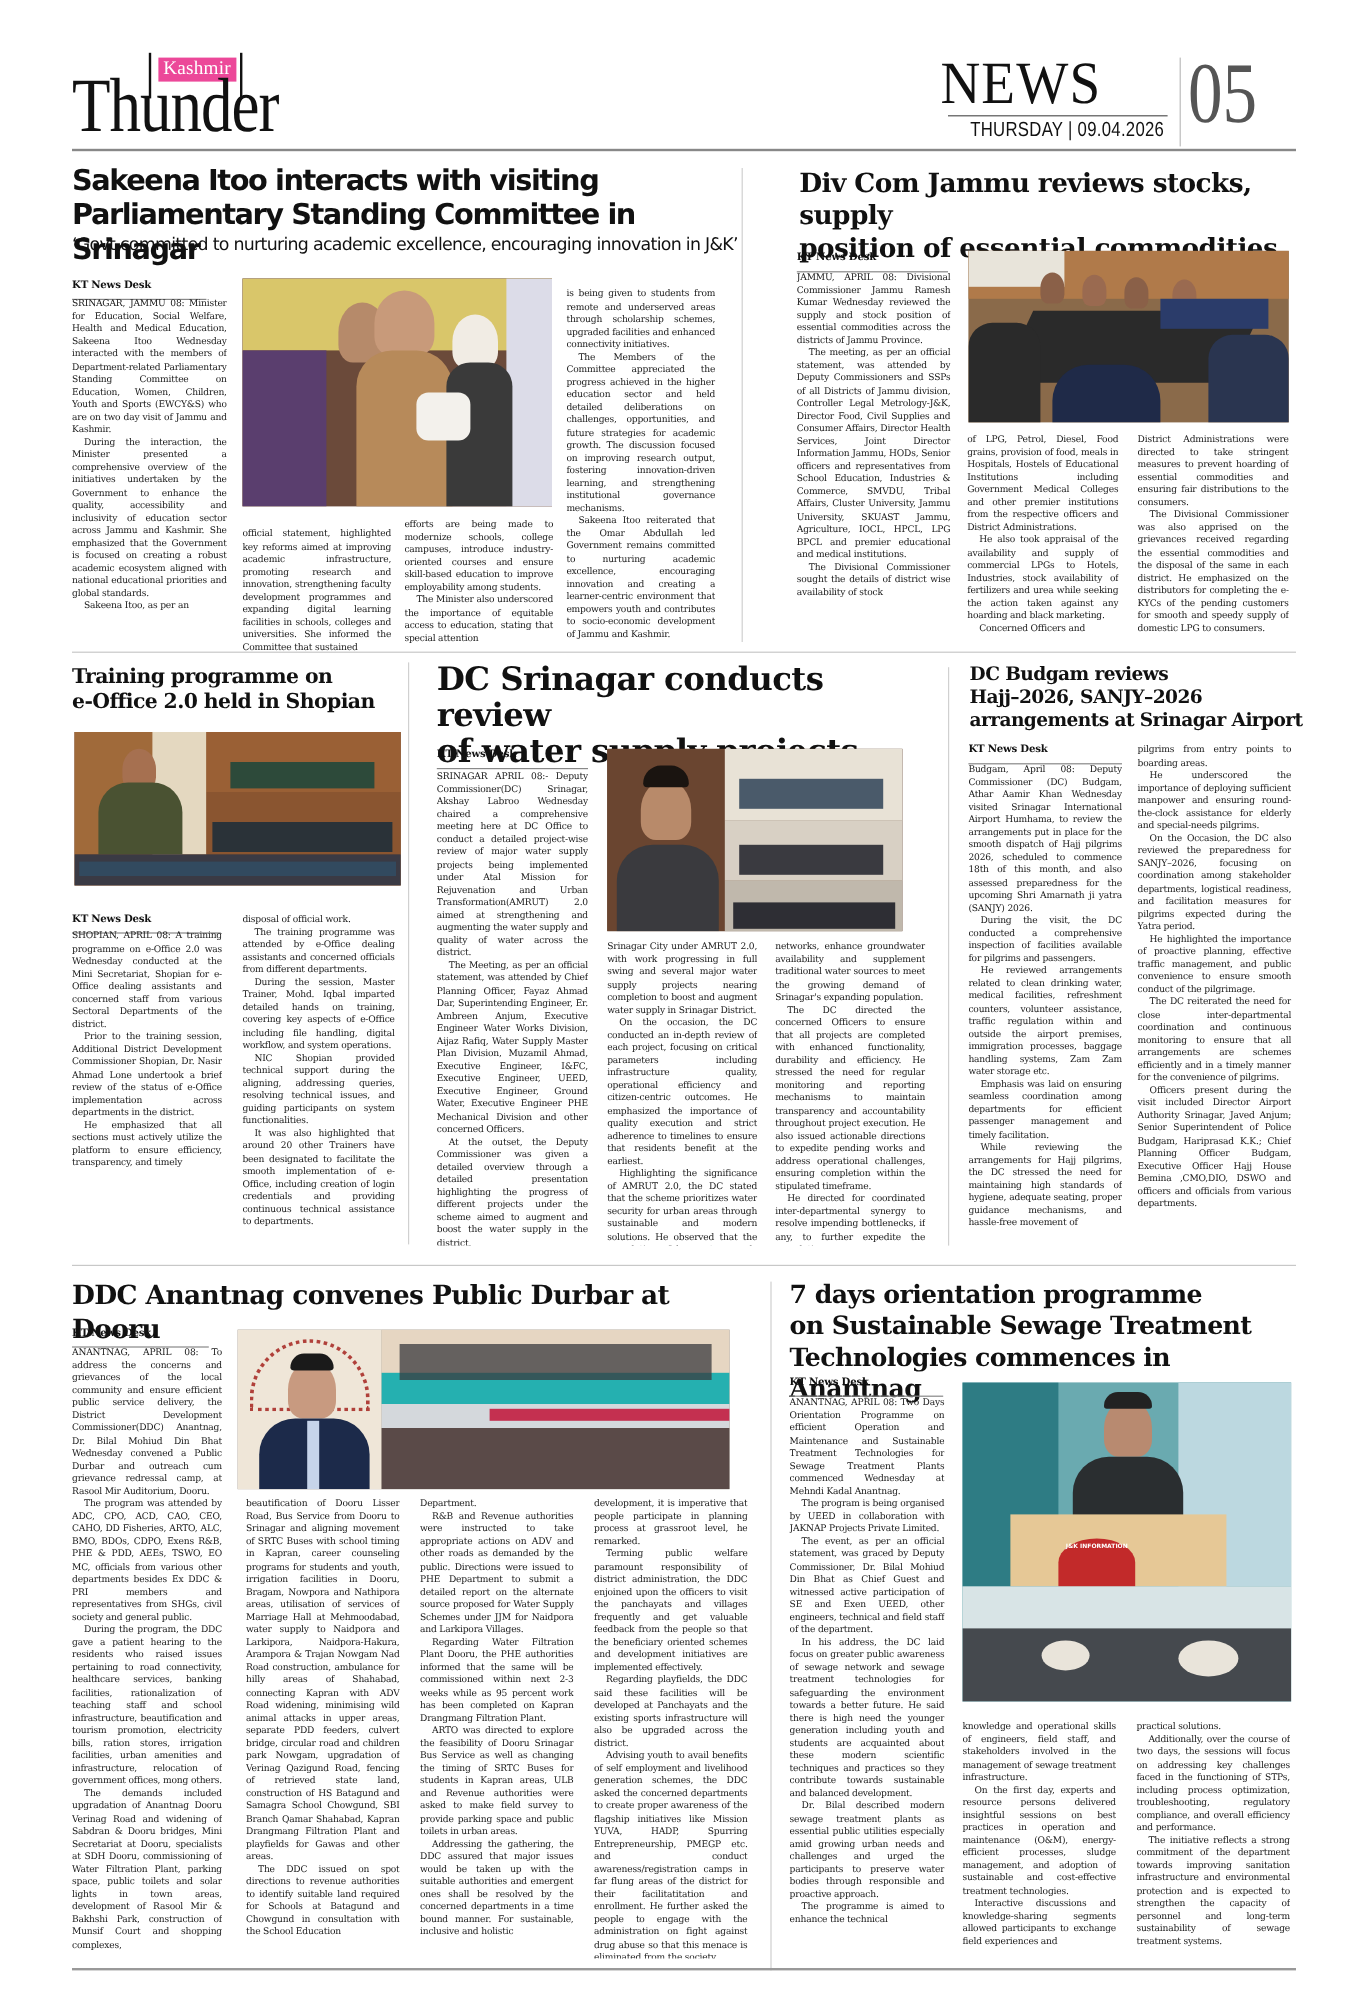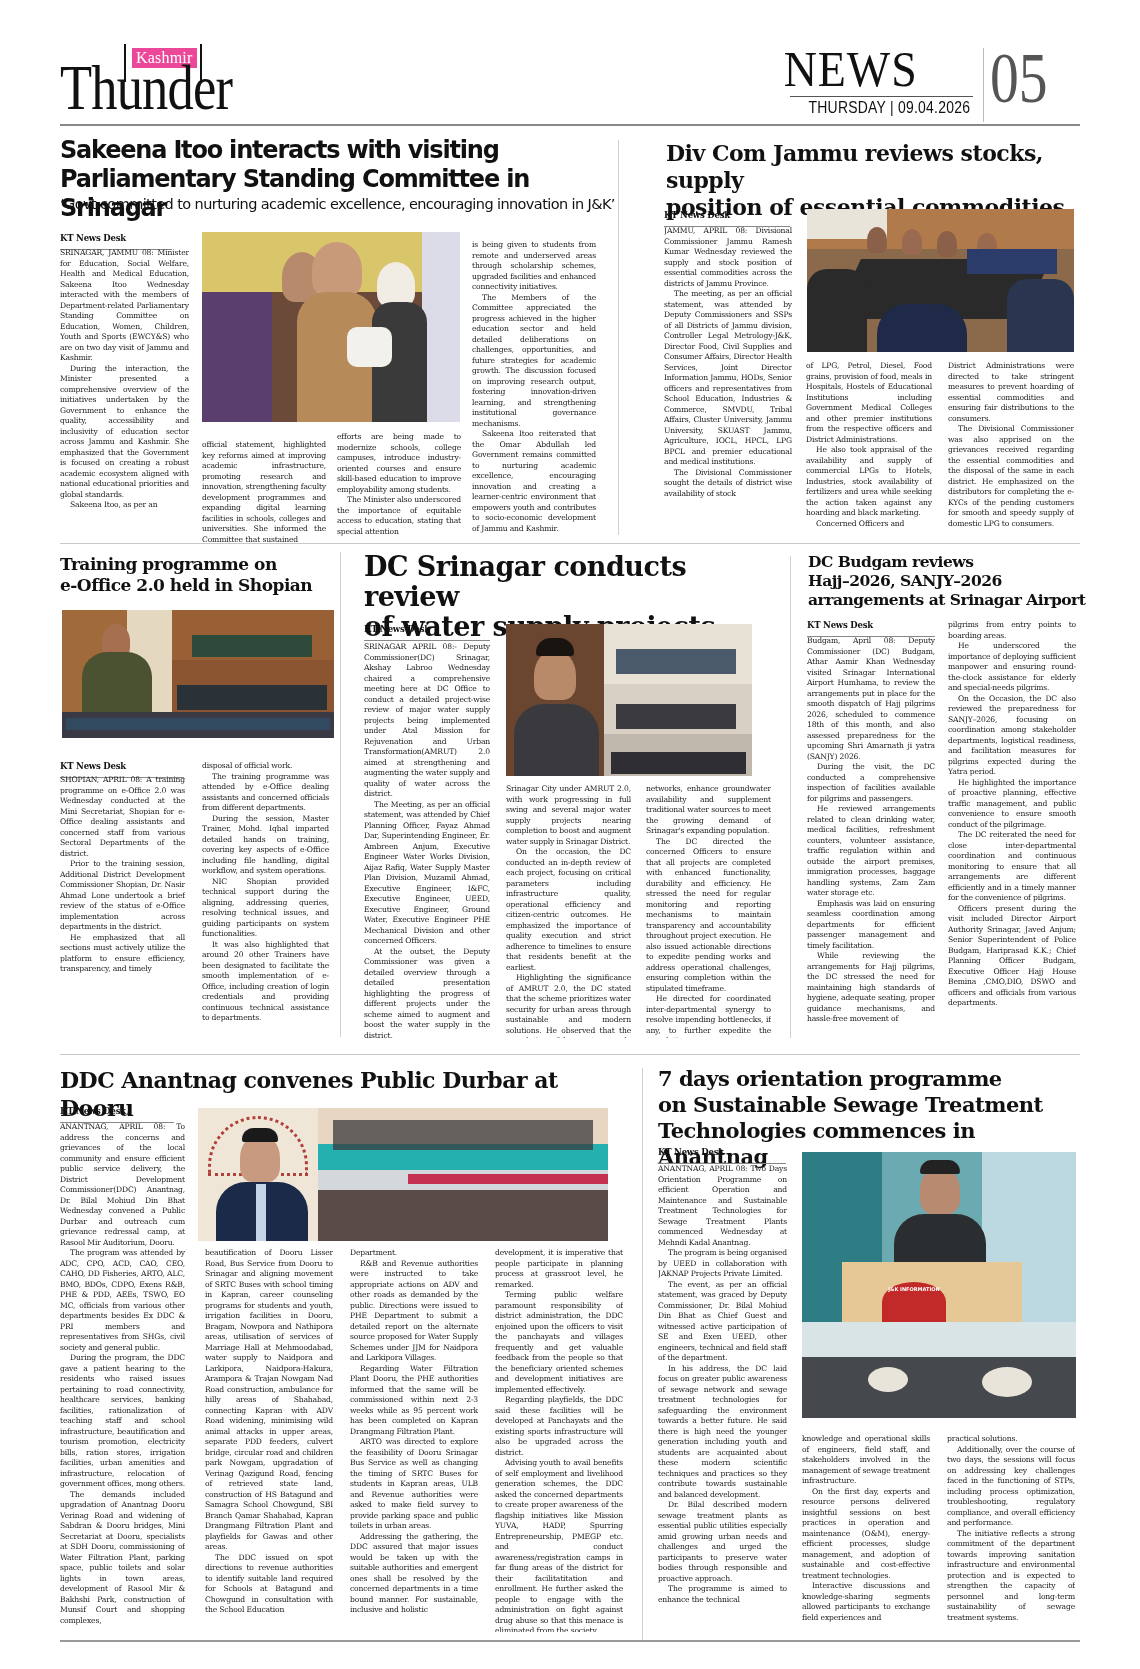--- a/index.html
+++ b/index.html
@@ -214,21 +214,21 @@
   <p>During the visit, the DC conducted a comprehensive inspection of facilities available for pilgrims and passengers.</p>
   <p>He reviewed arrangements related to clean drinking water, medical facilities, refreshment counters, volunteer assistance, traffic regulation within and outside the airport premises, immigration processes, baggage handling systems, Zam Zam water storage etc.</p>
   <p>Emphasis was laid on ensuring seamless coordination among departments for efficient passenger management and timely facilitation.</p>
   <p>While reviewing the arrangements for Hajj pilgrims, the DC stressed the need for maintaining high standards of hygiene, adequate seating, proper guidance mechanisms, and hassle-free movement of</p>
 </div>
 <div class="abs col" style="left:948px; top:620px; width:128px; height:418px;">
   <p class="first">pilgrims from entry points to boarding areas.</p>
   <p>He underscored the importance of deploying sufficient manpower and ensuring round-the-clock assistance for elderly and special-needs pilgrims.</p>
   <p>On the Occasion, the DC also reviewed the preparedness for SANJY–2026, focusing on coordination among stakeholder departments, logistical readiness, and facilitation measures for pilgrims expected during the Yatra period.</p>
   <p>He highlighted the importance of proactive planning, effective traffic management, and public convenience to ensure smooth conduct of the pilgrimage.</p>
-  <p>The DC reiterated the need for close inter-departmental coordination and continuous monitoring to ensure that all arrangements are different efficiently and in a timely manner for the convenience of pilgrims.</p>
+  <p>The DC reiterated the need for close inter-departmental coordination and continuous monitoring to ensure that all arrangements are schemes efficiently and in a timely manner for the convenience of pilgrims.</p>
   <p>Officers present during the visit included Director Airport Authority Srinagar, Javed Anjum; Senior Superintendent of Police Budgam, Hariprasad K.K.; Chief Planning Officer Budgam, Executive Officer Hajj House Bemina ,CMO,DIO, DSWO and officers and officials from various departments.</p>
 </div>
 
 <div class="abs hrule" style="left:60px; top:1054px; width:1020px;"></div>
 
 <div class="abs headline" style="left:60px; top:1066px; font-size:22px; line-height:28px; width:560px;">DDC Anantnag convenes Public Durbar at Dooru</div>
 <div class="abs byline" style="left:60px; top:1106px; width:114px;">KT News Desk</div>
 <div class="abs photo" style="left:198px; top:1108px; width:410px; height:133px; background:#a0988e;">
   <div class="tile" style="left:0;top:0;width:120px;height:133px;background:#efe6d8;"></div>
   <div class="tile" style="left:10px;top:8px;width:100px;height:60px;border:3px dotted #b0403a;border-radius:50px 50px 0 0;"></div>

